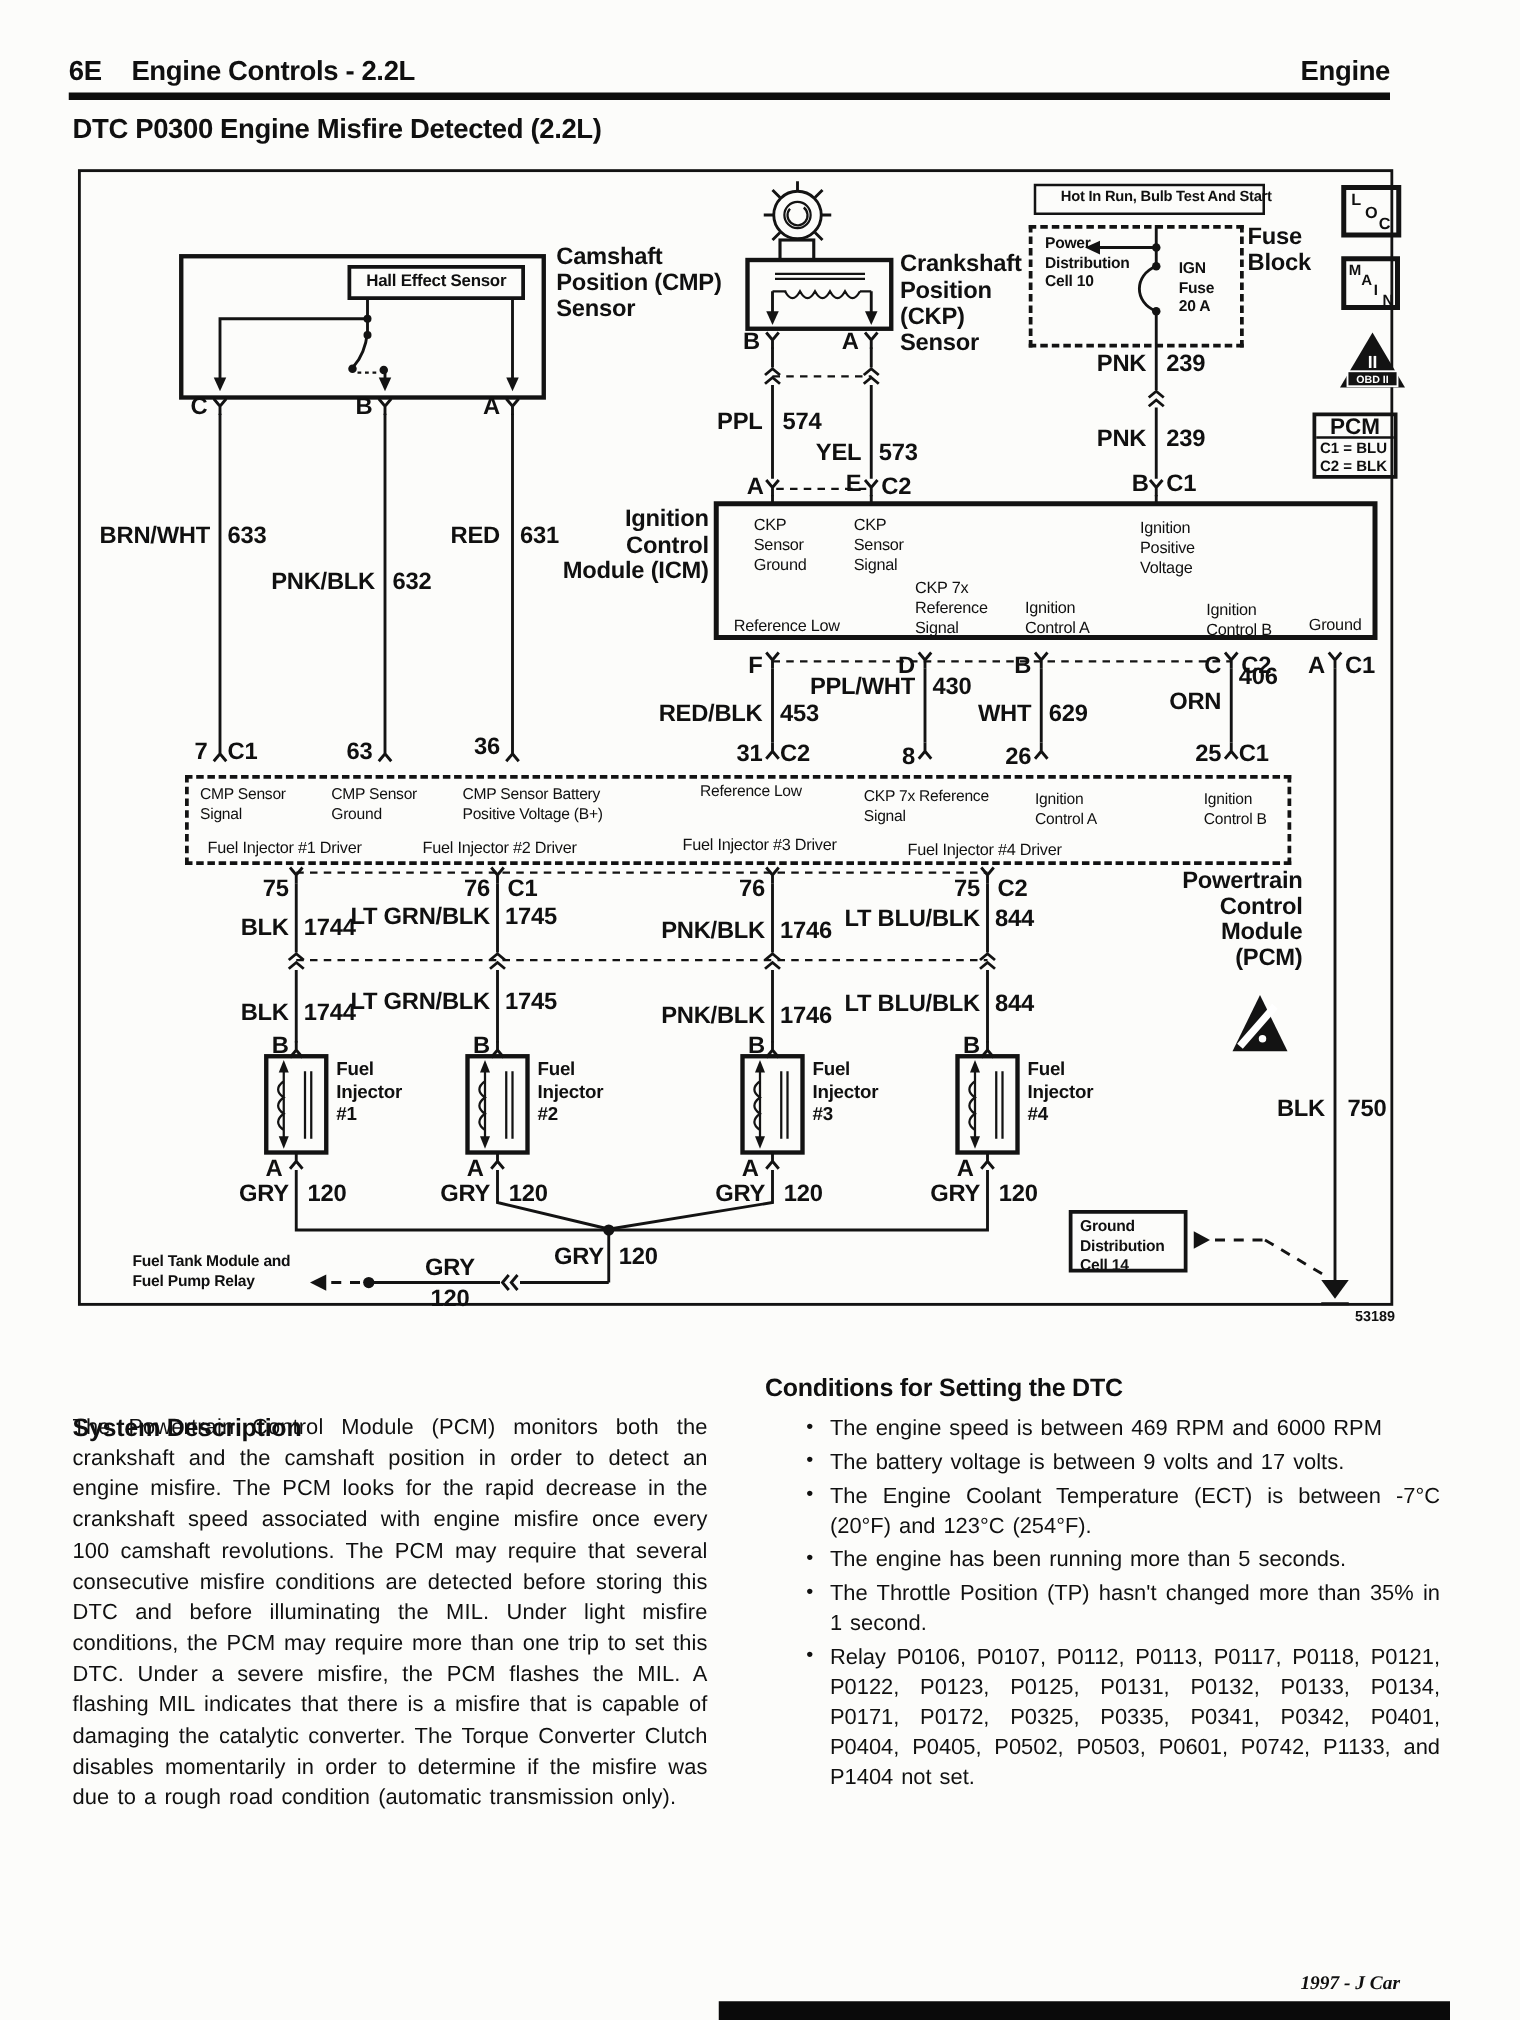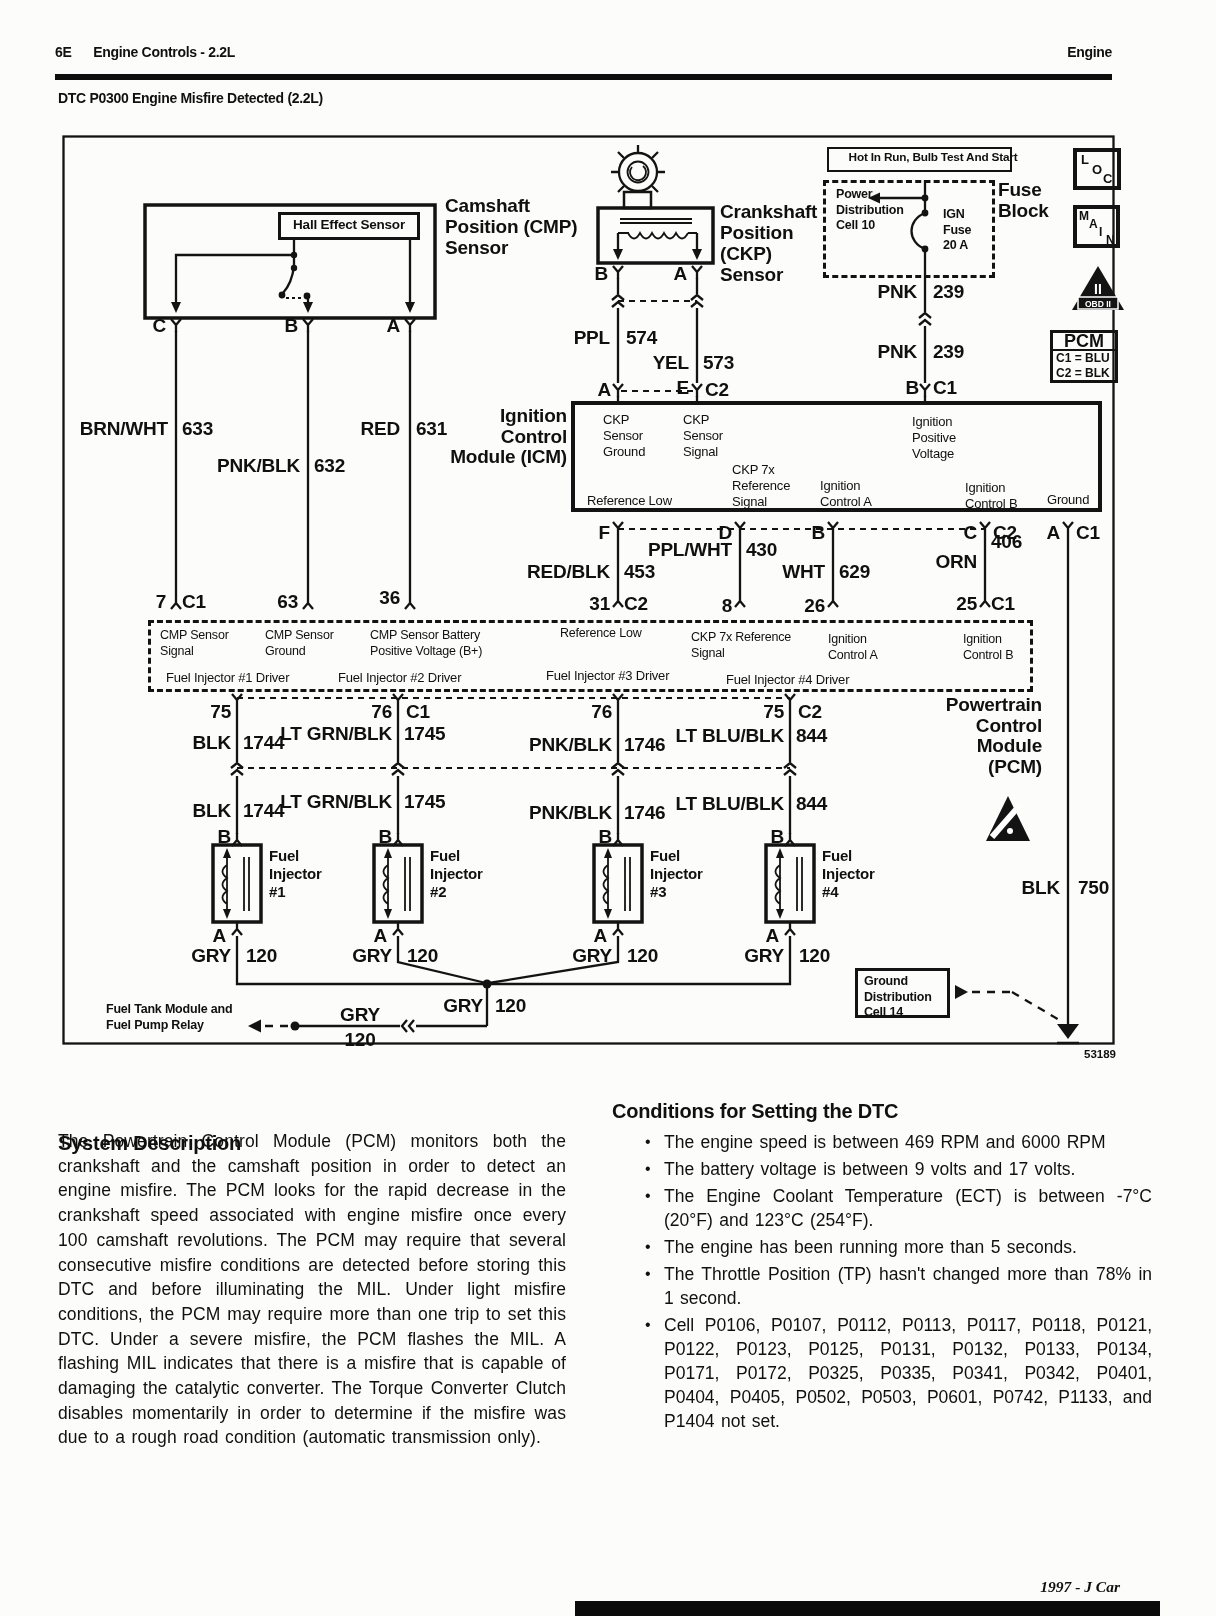--- a/index.html
+++ b/index.html
@@ -9,21 +9,21 @@
   .box{position:absolute;box-sizing:border-box;border:3px solid #131313;background:transparent}
   .lbl{position:absolute;white-space:pre-line;font-weight:700;letter-spacing:-0.2px;line-height:1.12}
   .rt{text-align:right}
   .ctr{text-align:center}
   .t19{font-size:19px}
   .s13{font-size:13px;line-height:16px}
   .s12{font-size:12.5px;line-height:15.5px}
   .lh21{line-height:21px}
   .lh20{line-height:20.5px}
   .lh18{font-size:15px;line-height:18px}
-  .hdr{font-size:14px;font-weight:700;letter-spacing:-0.3px}
+  .hdr{font-size:22px;font-weight:700;letter-spacing:-0.3px}
   .sect-h{font-size:20px;font-weight:700;letter-spacing:-0.2px}
   .body-txt{font-size:17.5px;line-height:24.7px;text-align:justify;word-spacing:1.5px;letter-spacing:0.1px}
   ul.cond{list-style:none;margin:0;padding:0;font-size:17.5px;line-height:24px;word-spacing:1.5px}
   ul.cond li{position:relative;padding-left:52px;margin-bottom:3px;text-align:justify}
   ul.cond li::before{content:"•";position:absolute;left:33px;top:0;font-size:16px}
   #wires{position:absolute;left:0;top:0}
   #wires .ln{stroke:#131313;stroke-width:2.3;fill:none}
   #wires .th{stroke-width:3.5}
   #wires .th4{stroke-width:4}
   #wires .tn{stroke-width:1.8}
@@ -434,20 +434,20 @@
 
   <div class="abs sect-h" style="left:58px;top:1132px">System Description</div>
   <div class="abs body-txt" style="left:58px;top:1129px;width:508px">The Powertrain Control Module (PCM) monitors both the crankshaft and the camshaft position in order to detect an engine misfire. The PCM looks for the rapid decrease in the crankshaft speed associated with engine misfire once every 100 camshaft revolutions. The PCM may require that several consecutive misfire conditions are detected before storing this DTC and before illuminating the MIL. Under light misfire conditions, the PCM may require more than one trip to set this DTC. Under a severe misfire, the PCM flashes the MIL. A flashing MIL indicates that there is a misfire that is capable of damaging the catalytic converter. The Torque Converter Clutch disables momentarily in order to determine if the misfire was due to a rough road condition (automatic transmission only).</div>
 
   <div class="abs sect-h" style="left:612px;top:1100px">Conditions for Setting the DTC</div>
   <ul class="cond abs" style="left:612px;top:1130px;width:540px">
     <li>The engine speed is between 469 RPM and 6000 RPM</li>
     <li>The battery voltage is between 9 volts and 17 volts.</li>
     <li>The Engine Coolant Temperature (ECT) is between -7°C (20°F) and 123°C (254°F).</li>
     <li>The engine has been running more than 5 seconds.</li>
-    <li>The Throttle Position (TP) hasn't changed more than 78% in 1 second.</li>
-    <li>Cell P0106, P0107, P0112, P0113, P0117, P0118, P0121, P0122, P0123, P0125, P0131, P0132, P0133, P0134, P0171, P0172, P0325, P0335, P0341, P0342, P0401, P0404, P0405, P0502, P0503, P0601, P0742, P1133, and P1404 not set.</li>
+    <li>The Throttle Position (TP) hasn't changed more than 35% in 1 second.</li>
+    <li>Relay P0106, P0107, P0112, P0113, P0117, P0118, P0121, P0122, P0123, P0125, P0131, P0132, P0133, P0134, P0171, P0172, P0325, P0335, P0341, P0342, P0401, P0404, P0405, P0502, P0503, P0601, P0742, P1133, and P1404 not set.</li>
   </ul>
 
   <div class="abs rt" style="left:990px;top:1578px;width:130px;font-family:'Liberation Serif',serif;font-style:italic;font-weight:700;font-size:15.5px">1997 - J Car</div>
   <div class="abs" style="left:575px;top:1601px;width:585px;height:15px;background:#0a0a0a"></div>
 
 </div>
 
 </body></html>

